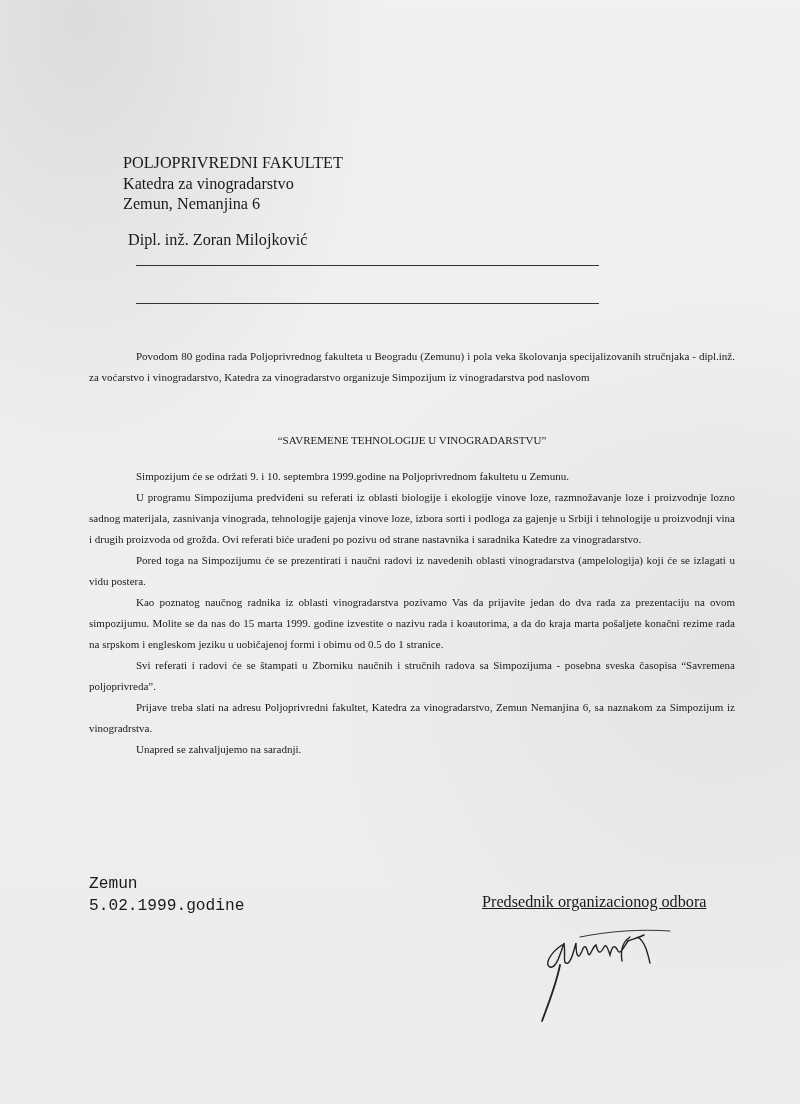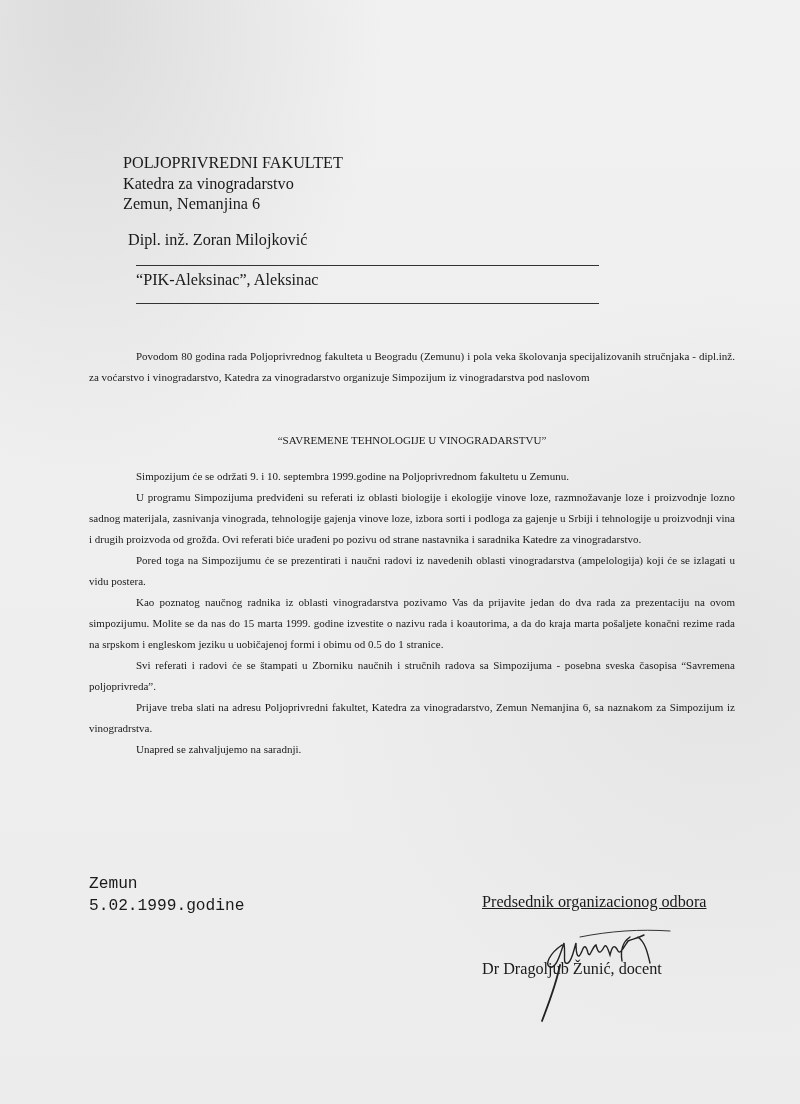--- a/index.html
+++ b/index.html
@@ -46,21 +46,20 @@
 <div class="page">
 
   <div class="abs sender f16">
     <div>POLJOPRIVREDNI FAKULTET</div>
     <div>Katedra za vinogradarstvo</div>
     <div>Zemun, Nemanjina 6</div>
   </div>
 
   <div class="abs recipient-name f16">Dipl. inž. Zoran Milojković</div>
   <div class="rule rule1"></div>
-  <div class="abs recipient-org f16">“PIK-Aleksinac”, Aleksinac</div>
   <div class="rule rule2"></div>
 
   <div class="body-text">
     <p>Povodom 80 godina rada Poljoprivrednog fakulteta u Beogradu (Zemunu) i pola veka školovanja specijalizovanih stručnjaka - dipl.inž. za voćarstvo i vinogradarstvo, Katedra za vinogradarstvo organizuje Simpozijum iz vinogradarstva pod naslovom</p>
   </div>
 
   <div class="title">“SAVREMENE TEHNOLOGIJE U VINOGRADARSTVU”</div>
 
   <div class="body-text body2">
     <p>Simpozijum će se održati 9. i 10. septembra 1999.godine na Poljoprivrednom fakultetu u Zemunu.</p>
@@ -71,21 +70,20 @@
     <p>Prijave treba slati na adresu Poljoprivredni fakultet, Katedra za vinogradarstvo, Zemun Nemanjina 6, sa naznakom za Simpozijum iz vinogradrstva.</p>
     <p>Unapred se zahvaljujemo na saradnji.</p>
   </div>
 
   <div class="abs closing f16">
     <div>Zemun</div>
     <div>5.02.1999.godine</div>
   </div>
 
   <div class="abs sig-title f16">Predsednik organizacionog odbora</div>
-  <div class="abs sig-name f16">Dr Dragoljub Žunić, docent</div>
 
   <svg class="signature" viewBox="0 0 160 100">
     <path d="M42 20 C30 28, 24 40, 30 42 C36 44, 40 30, 44 18 C46 30, 42 40, 48 38 C52 36, 54 24, 56 18 C56 30, 58 36, 62 26 C64 20, 66 20, 68 28 C70 34, 72 22, 76 20 C78 28, 80 30, 84 22 C86 18, 88 24, 90 30 C92 22, 94 18, 98 26 C100 30, 104 22, 108 16 C112 14, 116 14, 124 10 M118 12 C126 18, 128 30, 130 38 M110 12 C104 16, 100 24, 102 36" fill="none" stroke="#222" stroke-width="1.4" stroke-linecap="round"></path>
     <path d="M40 40 C36 60, 28 80, 22 96" fill="none" stroke="#222" stroke-width="1.8" stroke-linecap="round"></path>
     <path d="M60 12 C90 6, 120 4, 150 6" fill="none" stroke="#333" stroke-width="1" stroke-linecap="round"></path>
   </svg>
 
 </div>
 
 </body></html>

